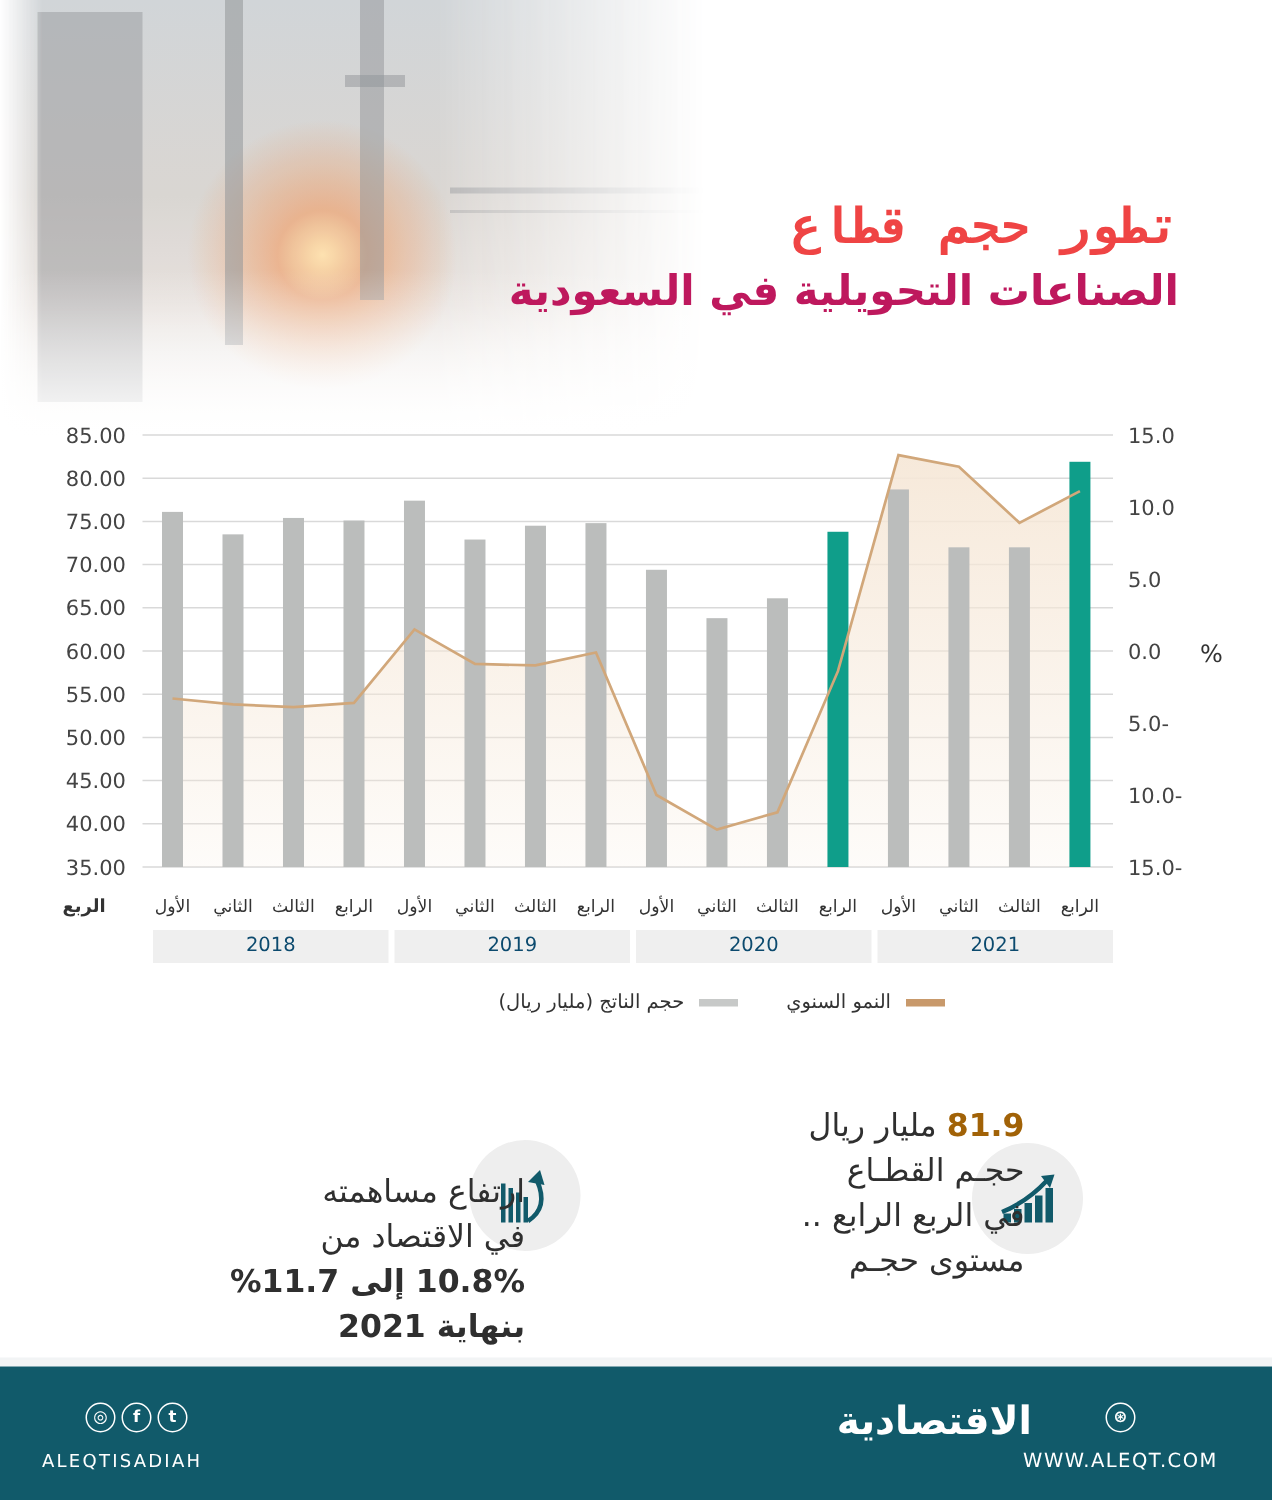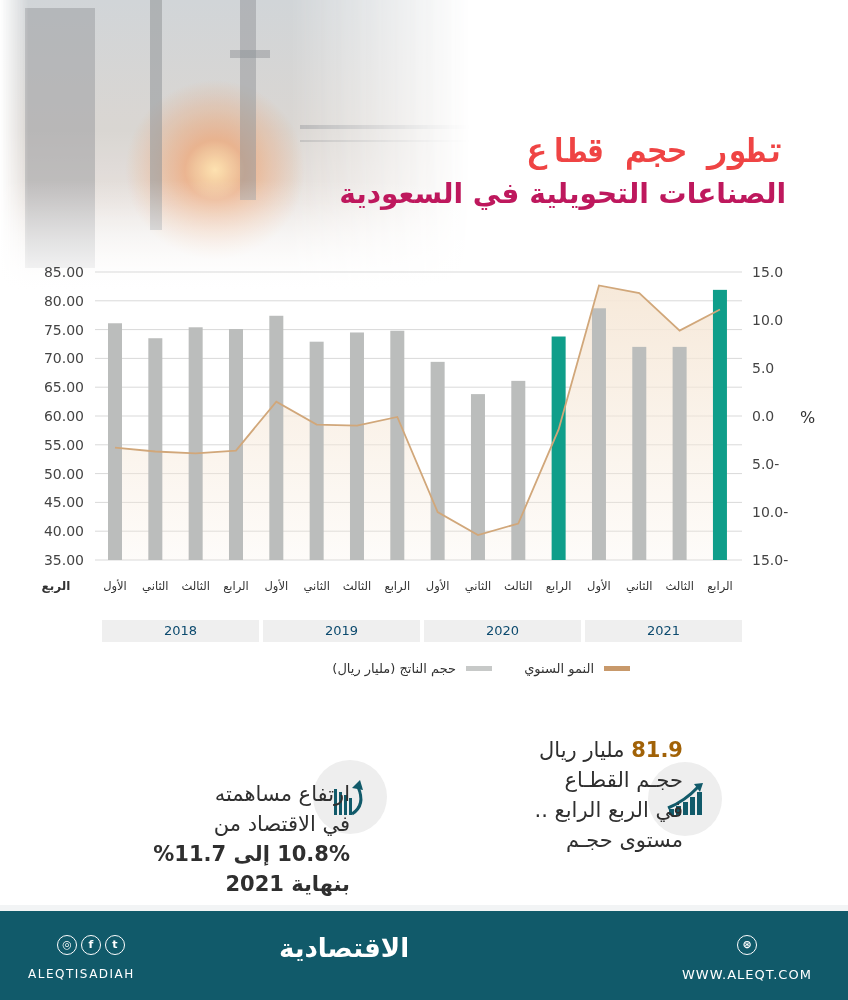--- a/index.html
+++ b/index.html
@@ -24,21 +24,21 @@
   .hero-fade {
     position: absolute; left: 0; top: 180px; width: 848px; height: 120px;
     background: linear-gradient(180deg, rgba(255,255,255,0) 0%, #ffffff 100%);
   }
 
   .title-block { position: absolute; right: 62px; top: 134px; text-align: right; direction: rtl; }
   .title-1 { font-family: Liberation Mono, monospace; font-weight: bold; font-size: 33px; color: #ef4444; line-height: 40px; }
   .title-2 { font-family: "DejaVu Sans", sans-serif; font-weight: bold; font-size: 28px; color: #be185d; line-height: 40px; }
 
   
-  .chart { position: absolute; left: 0; top: 252px; width: 848px; height: 430px; }
+  .chart { position: absolute; left: 0; top: 270px; width: 848px; height: 430px; }
   .chart svg { position: absolute; left: 0; top: 0; }
   .axis-label { font-family: "DejaVu Sans", sans-serif; font-size: 14px; fill: #444; }
   .q-label { font-family: "DejaVu Sans", sans-serif; font-size: 11.5px; fill: #333; }
   .rub-label { font-family: "DejaVu Sans", sans-serif; font-size: 12px; font-weight: bold; fill: #333; }
   .pct-label { font-family: "DejaVu Sans", sans-serif; font-size: 16px; fill: #333; }
 
   .year-row { position: absolute; top: 620px; left: 102px; height: 22px; display: flex; gap: 4px; }
   .year-cell { width: 157px; height: 22px; background: #efefef; font-size: 13px; color: #0c4a6e; text-align: center; line-height: 22px; }
 
   .legend { position: absolute; top: 656px; left: 300px; width: 330px; height: 24px; direction: rtl; display: flex; align-items: center; gap: 10px; font-size: 13px; color: #333; }
@@ -49,23 +49,23 @@
   .info { position: absolute; top: 735px; direction: rtl; text-align: right; font-size: 21px; line-height: 30px; color: #2f2f2f; }
   .info-right { right: 165px; width: 200px; }
   .info-left { right: 498px; width: 220px; margin-top: 44px; }
   .big-num { color: #a16207; font-weight: bold; }
   .info-circle { position: absolute; width: 74px; height: 74px; border-radius: 50%; background: #eeeeee; }
   .info-circle svg { position: absolute; left: 17px; top: 17px; }
 
   
   .footer { position: absolute; left: 0; top: 911px; width: 848px; height: 89px; background: #115a6a; color: #fff; }
   .footer-divider { position: absolute; left: 0; top: 905px; width: 848px; height: 6px; background: #f2f4f5; }
-  .footer .brand { position: absolute; left: 0; width: 688px; top: 22px; text-align: center; font-size: 26px; font-weight: bold; direction: rtl; letter-spacing: -1px; }
+  .footer .brand { position: absolute; left: 0; width: 688px; top: 22px; font-size: 26px; font-weight: bold; direction: rtl; letter-spacing: -1px; }
   .footer .handle { position: absolute; left: 28px; top: 56px; font-size: 12px; letter-spacing: 1.5px; width: 100px; text-align: center; }
-  .footer .site { position: absolute; right: 36px; top: 56px; font-size: 13px; letter-spacing: 1px; width: 130px; }
+  .footer .site { position: absolute; right: 36px; top: 56px; font-size: 13px; letter-spacing: 1px; width: 130px; text-align: center; }
   .social { position: absolute; left: 57px; top: 24px; display: flex; gap: 4px; }
   .social-icon, .globe-icon { width: 20px; height: 20px; border: 1.5px solid #fff; border-radius: 50%; font-size: 11px; font-weight: bold; text-align: center; line-height: 17px; color: #fff; }
   .globe-wrap { position: absolute; right: 91px; top: 24px; }
 </style>
 </head>
 <body>
 
 <div class="hero">
   <div class="hero-photo">
     <div class="tower" style="left:25px;top:8px;width:70px;height:260px;opacity:0.45;"></div>

